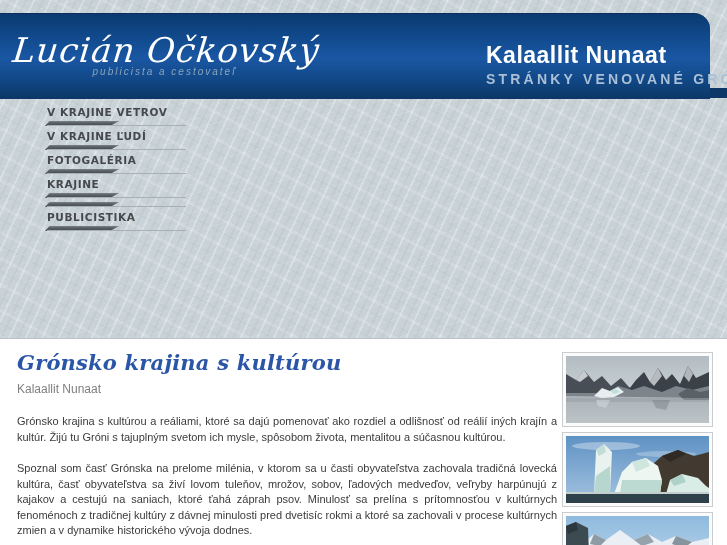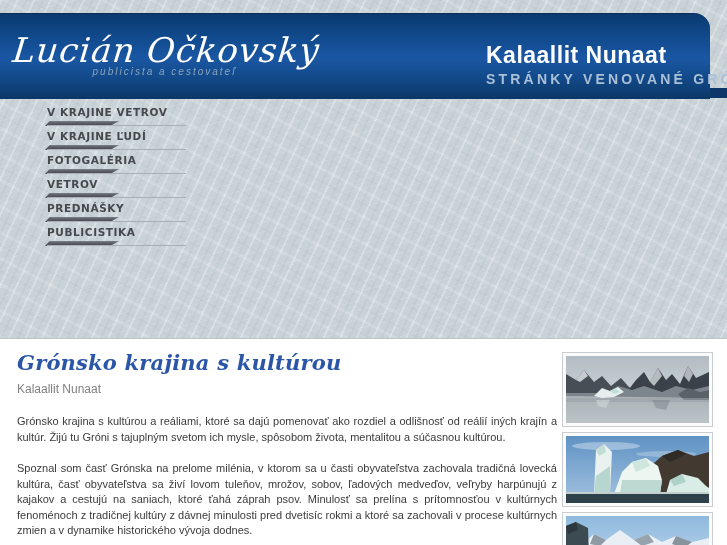--- a/index.html
+++ b/index.html
@@ -109,27 +109,26 @@
           <div class="nav-trap"></div>
         </div>
     </div>
     <div class="nav-item">
       <span class="nav-label">FOTOGALÉRIA</span>
       <div class="nav-underline">
           <div class="nav-trap"></div>
         </div>
     </div>
     <div class="nav-item">
-      <span class="nav-label">VETROV</span>
-      <div class="nav-underline">
-          <div class="nav-trap"></div>
-        </div>
-    </div>
-    <div class="nav-item">
-      <span class="nav-label">PREDNÁŠKY</span>
+      <span class="nav-label">KRAJINE</span>
+      <div class="nav-underline">
+          <div class="nav-trap"></div>
+        </div>
+    </div>
+    <div class="nav-item">
       <div class="nav-underline">
           <div class="nav-trap"></div>
         </div>
     </div>
     <div class="nav-item">
       <span class="nav-label">PUBLICISTIKA</span>
       <div class="nav-underline">
           <div class="nav-trap"></div>
         </div>
     </div>

